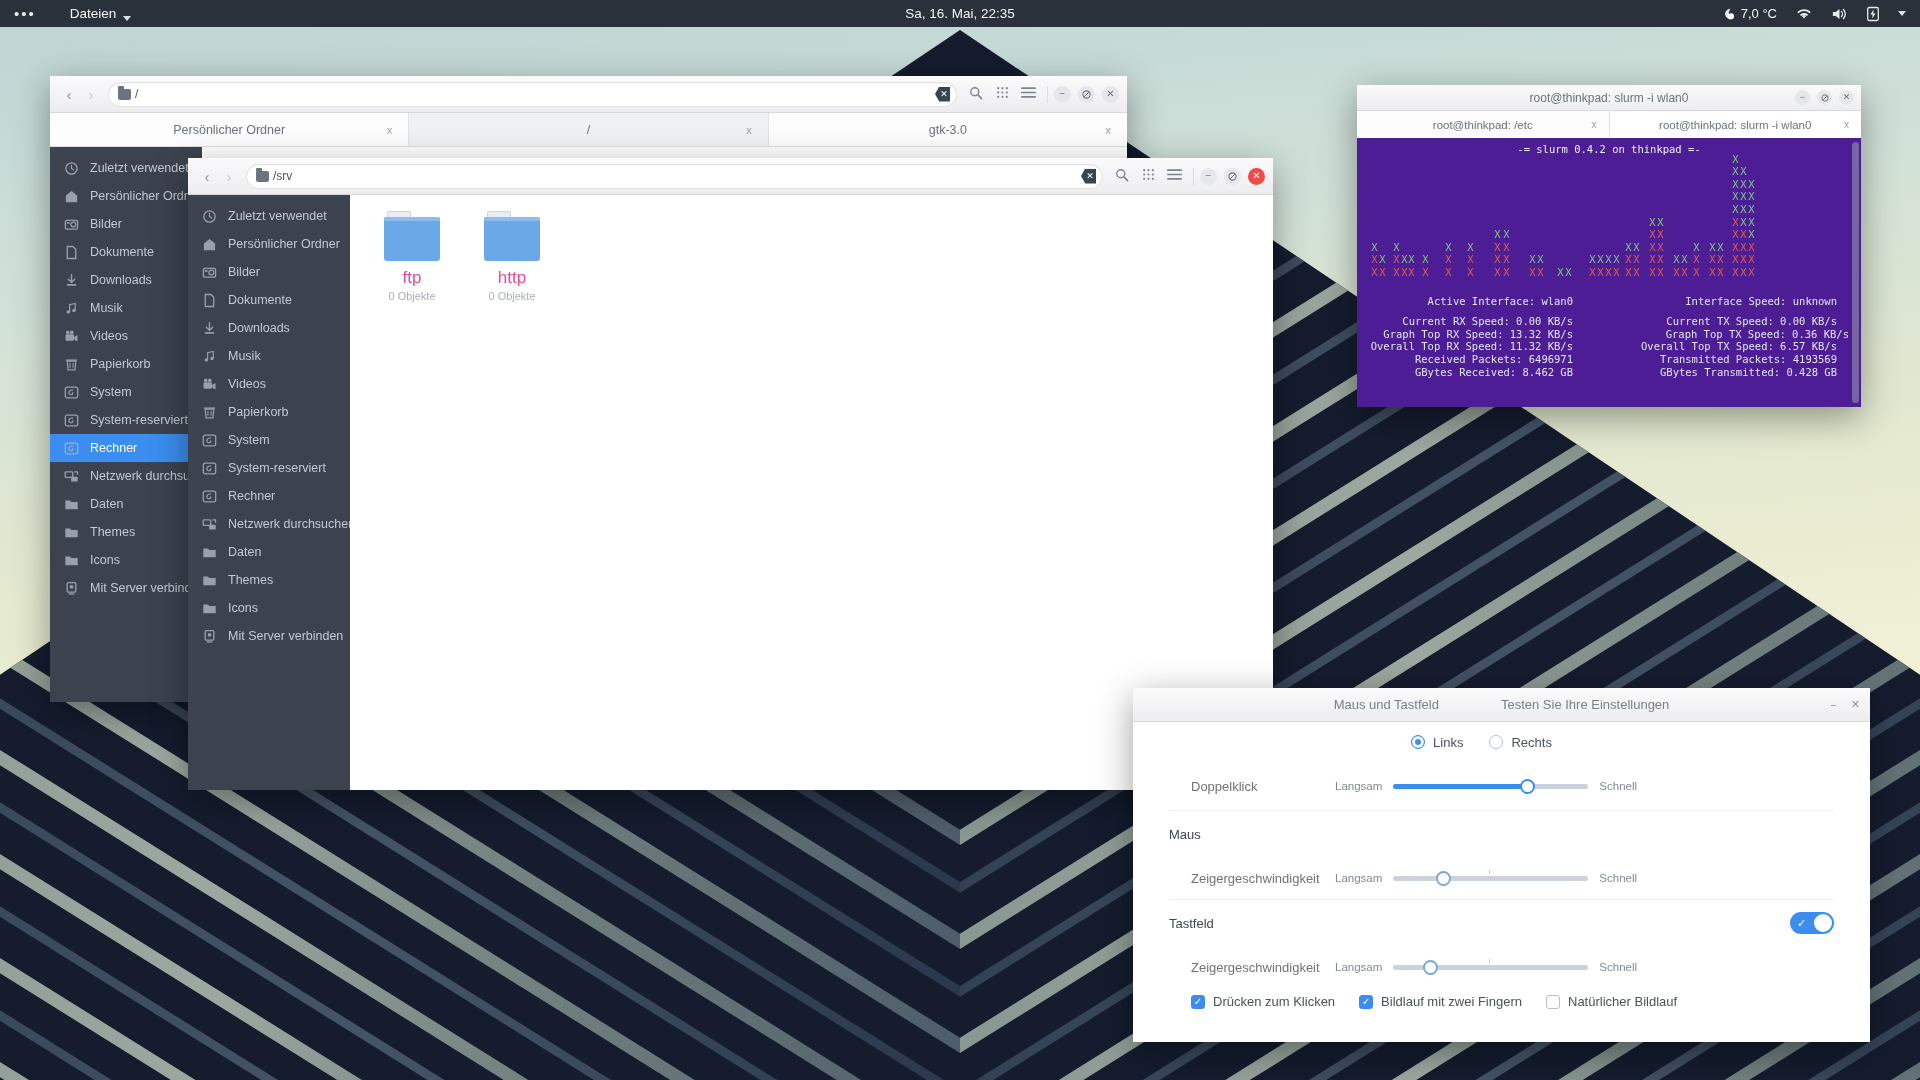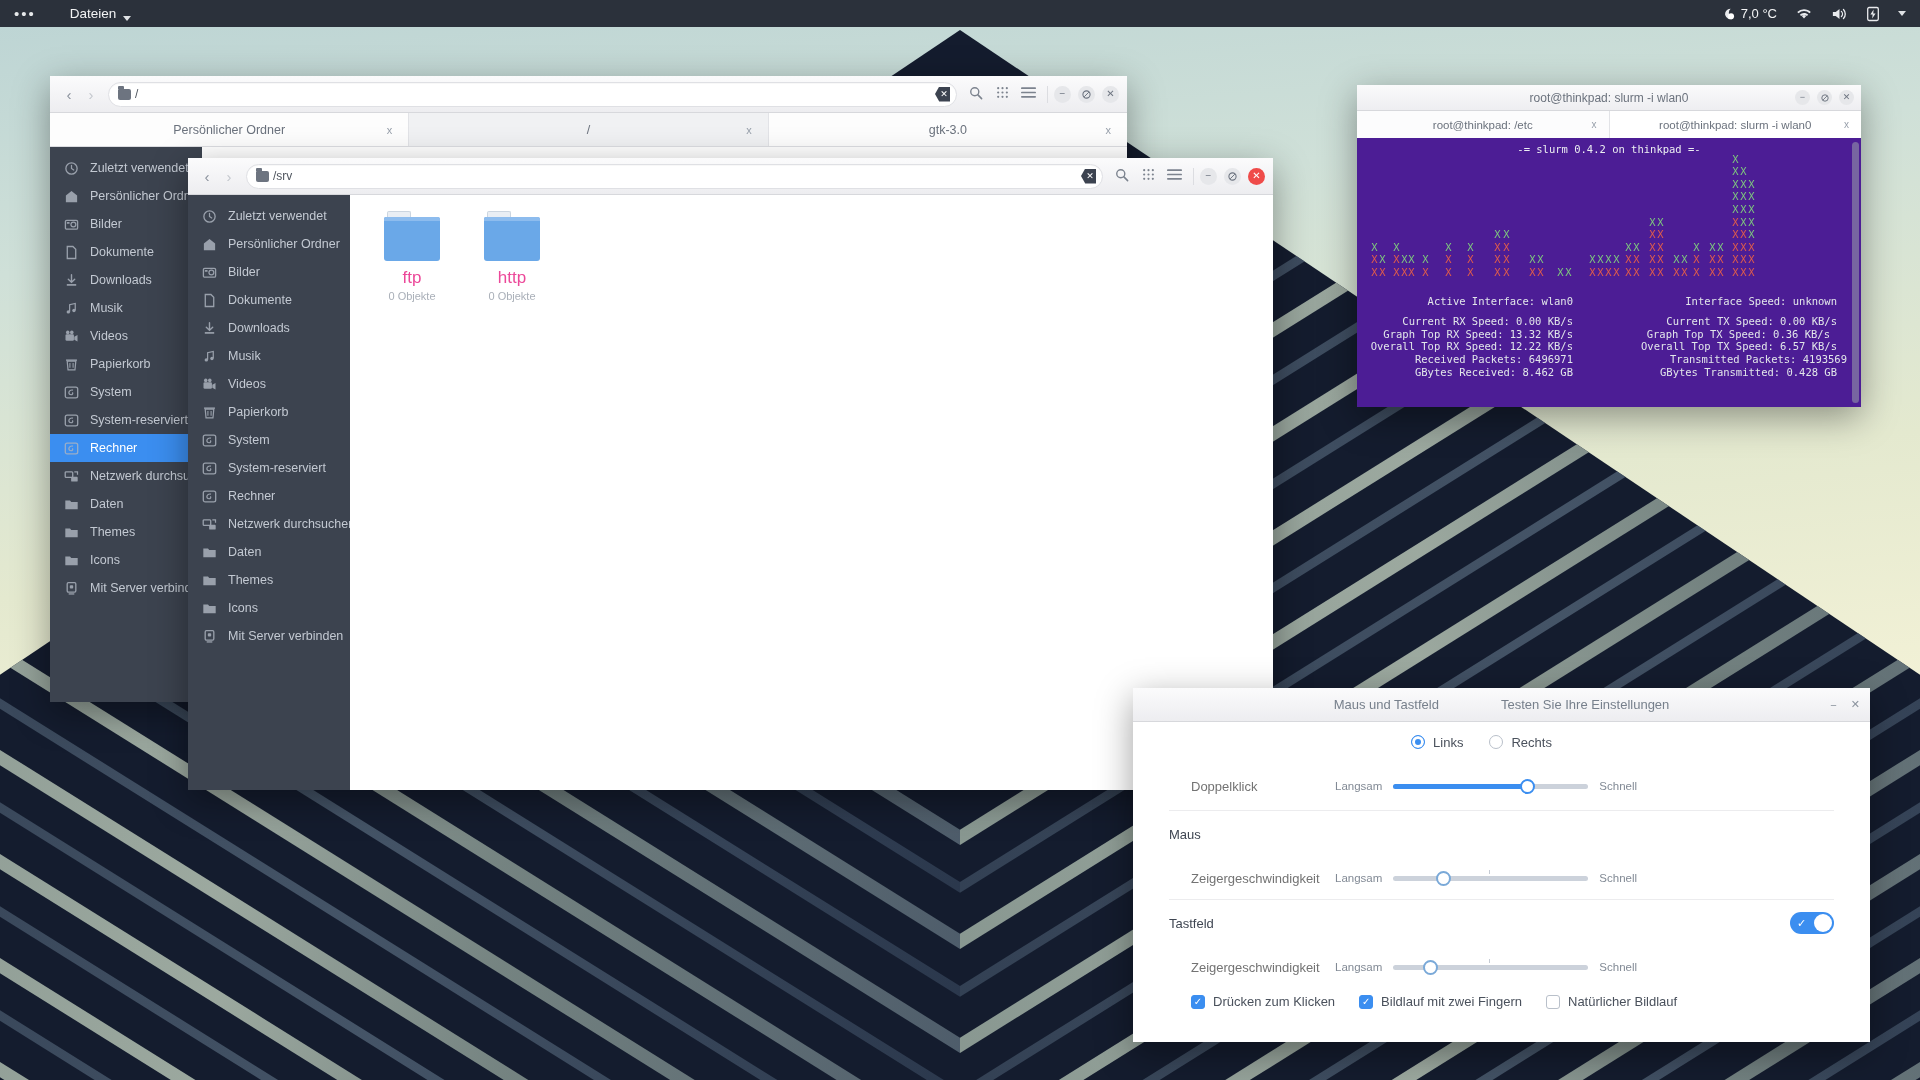--- a/index.html
+++ b/index.html
@@ -209,20 +209,21 @@
       </div>
   </div>
 </div>
 
 <div id="topbar">
   <div class="dots">•••</div>
   <div class="appname">
     <span>Dateien</span>
     <span class="chev"></span>
   </div>
+  <div class="center">Sa, 16. Mai, 22:35</div>
   <div class="tray">
     <span style="display:flex;align-items:center;gap:6px;">
       <svg width="14" height="14" viewBox="0 0 16 16">
           <path d="M11 2a6 6 0 1 0 3 11A6.5 6.5 0 0 1 11 2z" fill="#e8eaed"></path>
           <circle cx="11.5" cy="10.5" r="3.4" fill="#fff"></circle>
         </svg>
       <span>7,0 °C</span>
     </span>
     <svg width="16" height="13" viewBox="0 0 16 13">
         <path d="M8 11.5l2.2-2.6a3.4 3.4 0 0 0-4.4 0z" fill="#e8eaed"></path>
@@ -792,30 +793,30 @@
           <span class="gx tx">X</span>
           <span class="gx tx">X</span>
           <span class="gx tx">X</span>
         </div>
       </div>
     <div class="stats">
       <div class="col" id="statsL">
           <div class="srow hd">Active Interface: wlan0</div>
           <div class="srow">Current RX Speed: 0.00 KB/s</div>
           <div class="srow">Graph Top RX Speed: 13.32 KB/s</div>
-          <div class="srow">Overall Top RX Speed: 12.22 KB/s</div>
+          <div class="srow">Overall Top RX Speed: 11.32 KB/s</div>
           <div class="srow">Received Packets: 6496971</div>
           <div class="srow">GBytes Received: 8.462 GB</div>
         </div>
       <div class="col" id="statsR">
           <div class="srow hd" style="padding-right: 24px;">Interface Speed: unknown</div>
           <div class="srow" style="padding-right: 24px;">Current TX Speed: 0.00 KB/s</div>
-          <div class="srow" style="padding-right: 31px;">Graph Top TX Speed: 0.36 KB/s</div>
+          <div class="srow" style="padding-right: 12px;">Graph Top TX Speed: 0.36 KB/s</div>
           <div class="srow" style="padding-right: 24px;">Overall Top TX Speed: 6.57 KB/s</div>
-          <div class="srow" style="padding-right: 14px;">Transmitted Packets: 4193569</div>
+          <div class="srow" style="padding-right: 24px;">Transmitted Packets: 4193569</div>
           <div class="srow" style="padding-right: 24px;">GBytes Transmitted: 0.428 GB</div>
         </div>
     </div>
     <div class="scroll"></div>
   </div>
 </div>
 
 <div class="win" id="settings" style="left:1133px;top:688px;width:737px;height:354px;">
   <div class="hdr" style="height:34px;">
     <span style="position:absolute;left:0;right:0;text-align:center;display:flex;justify-content:center;gap:62px;">

